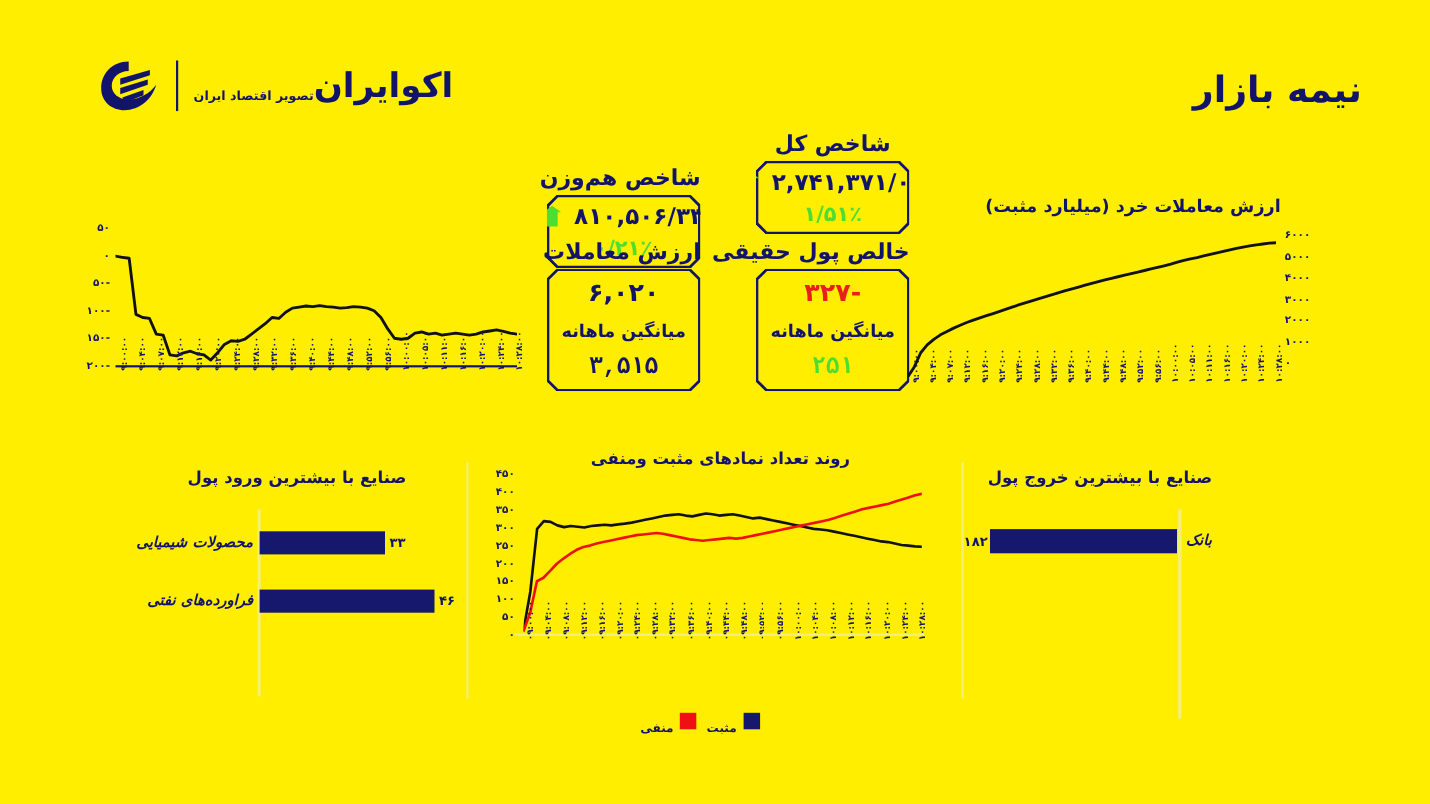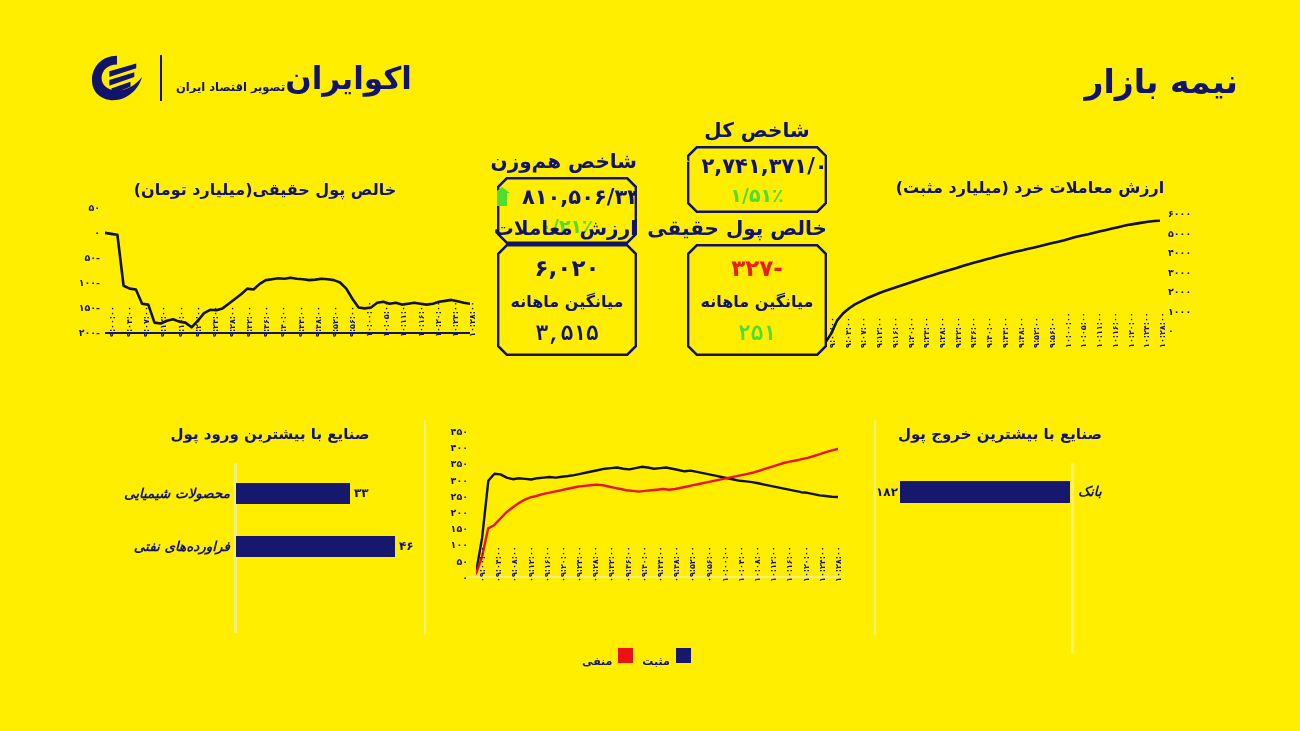--- a/index.html
+++ b/index.html
@@ -147,21 +147,20 @@
   <div class="kpi" style="left:687px; top:216px; width:140px;">
     <div class="kpi-label">خالص پول حقیقی</div>
     <div class="card oct" style="height:112px;">
       <div class="mid-val neg">-۳۲۷</div>
       <div class="sub-label" style="margin-top:11px;">میانگین ماهانه</div>
       <div class="sub-val green" style="margin-top:10px;">۲۵۱</div>
     </div>
   </div>
 
   <div style="position:absolute; left:60px; top:180px; width:410px; height:200px;">
-    <div class="chart-title" style="font-size:16px; width:100%; margin-bottom:6px;">خالص پول حقیقی(میلیارد تومان)</div>
     <div id="c0-yticks">
         <div class="tick" style="position: absolute; top: 22px; left: 0px; width: 40px; text-align: right;">۵۰</div>
         <div class="tick" style="position: absolute; top: 47px; left: 0px; width: 40px; text-align: right;">۰</div>
         <div class="tick" style="position: absolute; top: 72px; left: 0px; width: 40px; text-align: right;">-۵۰</div>
         <div class="tick" style="position: absolute; top: 97px; left: 0px; width: 40px; text-align: right;">-۱۰۰</div>
         <div class="tick" style="position: absolute; top: 122px; left: 0px; width: 40px; text-align: right;">-۱۵۰</div>
         <div class="tick" style="position: absolute; top: 147px; left: 0px; width: 40px; text-align: right;">-۲۰۰</div>
       </div>
     <svg id="c0-svg" width="365" height="125" style="position:absolute; left:45px; top:27px;">
         <polyline points="0.0,25.9 6.2,26.9 12.4,27.8 18.6,78.8 24.7,81.6 30.9,82.5 37.1,96.7 43.3,97.6 49.5,115.6 55.7,116.5 61.9,113.7 68.1,112.3 74.2,114.6 80.4,115.6 86.6,120.3 92.8,113.7 99.0,106.1 105.2,102.8 111.4,103.3 117.5,101.4 123.7,96.7 129.9,92.0 136.1,87.3 142.3,81.6 148.5,82.5 154.7,76.9 160.8,73.1 167.0,72.2 173.2,71.2 179.4,71.7 185.6,70.8 191.8,71.7 198.0,72.2 204.2,73.1 210.3,72.6 216.5,71.7 222.7,72.2 228.9,73.1 235.1,75.5 241.3,81.6 247.5,92.0 253.6,100.5 259.8,101.4 266.0,100.5 272.2,95.8 278.4,94.8 284.6,96.7 290.8,95.8 296.9,97.6 303.1,96.7 309.3,95.8 315.5,96.7 321.7,97.6 327.9,96.7 334.1,94.8 340.3,93.9 346.4,92.9 352.6,94.3 358.8,95.8 365.0,96.7" fill="none" stroke="#111111" stroke-width="2.6" stroke-linejoin="round" stroke-linecap="round"></polyline>
@@ -227,20 +226,21 @@
         <div class="xtick" style="left: 259.429px; top: 170px;">۱۰:۰۵:۰۰</div>
         <div class="xtick" style="left: 275.143px; top: 170px;">۱۰:۱۱:۰۰</div>
         <div class="xtick" style="left: 290.857px; top: 170px;">۱۰:۱۶:۰۰</div>
         <div class="xtick" style="left: 306.571px; top: 170px;">۱۰:۲۰:۰۰</div>
         <div class="xtick" style="left: 322.286px; top: 170px;">۱۰:۲۴:۰۰</div>
         <div class="xtick" style="left: 338px; top: 170px;">۱۰:۲۸:۰۰</div>
       </div>
   </div>
 
   <div style="position:absolute; left:430px; top:408px; width:450px; height:230px;">
+    <div class="chart-title" style="font-size:15px; width:100%; margin-bottom:4px;">روند تعداد نمادهای مثبت ومنفی</div>
     <div id="c2-yticks">
         <div class="tick" style="position: absolute; top: 18px; left: -2px; width: 40px; text-align: right;">۴۵۰</div>
         <div class="tick" style="position: absolute; top: 34.2px; left: -2px; width: 40px; text-align: right;">۴۰۰</div>
         <div class="tick" style="position: absolute; top: 50.4px; left: -2px; width: 40px; text-align: right;">۳۵۰</div>
         <div class="tick" style="position: absolute; top: 66.6px; left: -2px; width: 40px; text-align: right;">۳۰۰</div>
         <div class="tick" style="position: absolute; top: 82.8px; left: -2px; width: 40px; text-align: right;">۲۵۰</div>
         <div class="tick" style="position: absolute; top: 99px; left: -2px; width: 40px; text-align: right;">۲۰۰</div>
         <div class="tick" style="position: absolute; top: 115.2px; left: -2px; width: 40px; text-align: right;">۱۵۰</div>
         <div class="tick" style="position: absolute; top: 131.4px; left: -2px; width: 40px; text-align: right;">۱۰۰</div>
         <div class="tick" style="position: absolute; top: 147.6px; left: -2px; width: 40px; text-align: right;">۵۰</div>

